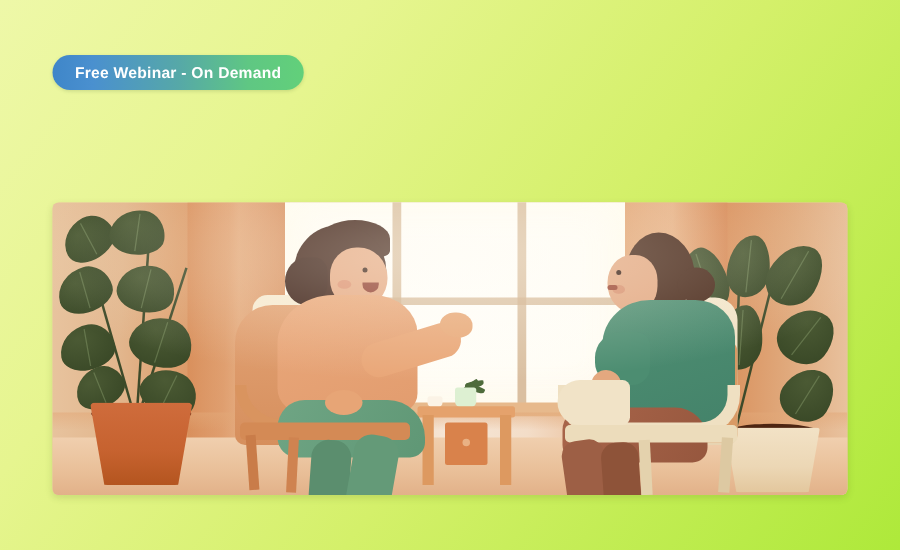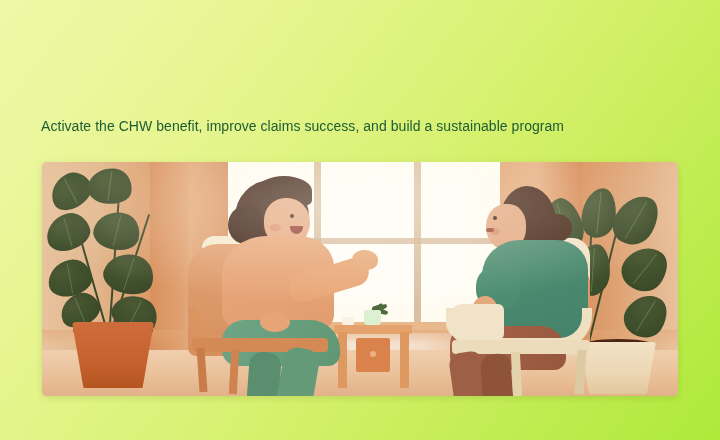--- a/index.html
+++ b/index.html
@@ -342,22 +342,24 @@
   .light-wash {
     position:absolute; inset:0; pointer-events:none;
     background: radial-gradient(90% 70% at 50% 18%, rgba(255,250,235,.42) 0%, rgba(255,250,235,0) 62%);
   }
 </style>
 </head>
 <body>
 
 <div class="hero">
 
-
-  <p class="subtitle">Activate the CHW benefit, improve claims success, and build a sustainable program</p>
+  <div class="badge">
+    <span class="badge-label">Free Webinar - On Demand</span>
+  </div>
+
 
   <div class="illustration">
     <div class="scene">
 
       <div class="wall"></div>
       <div class="curtain-l"></div>
       <div class="curtain-r"></div>
 
       <div class="window"></div>
       <div class="mullion-v" style="left:272px"></div>

